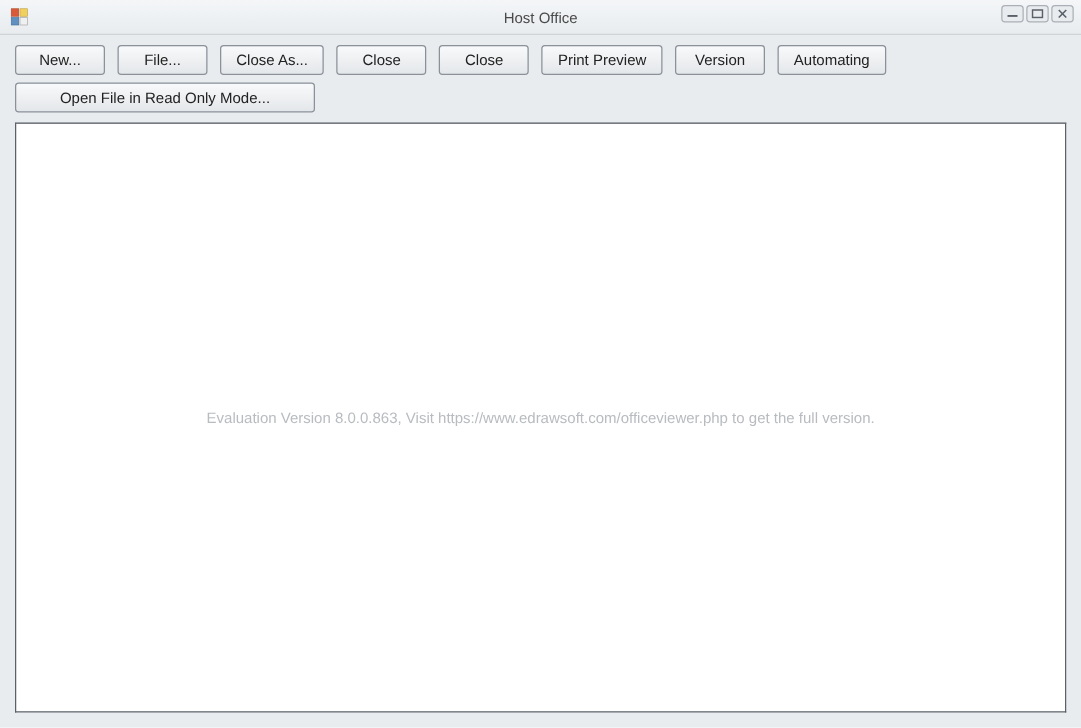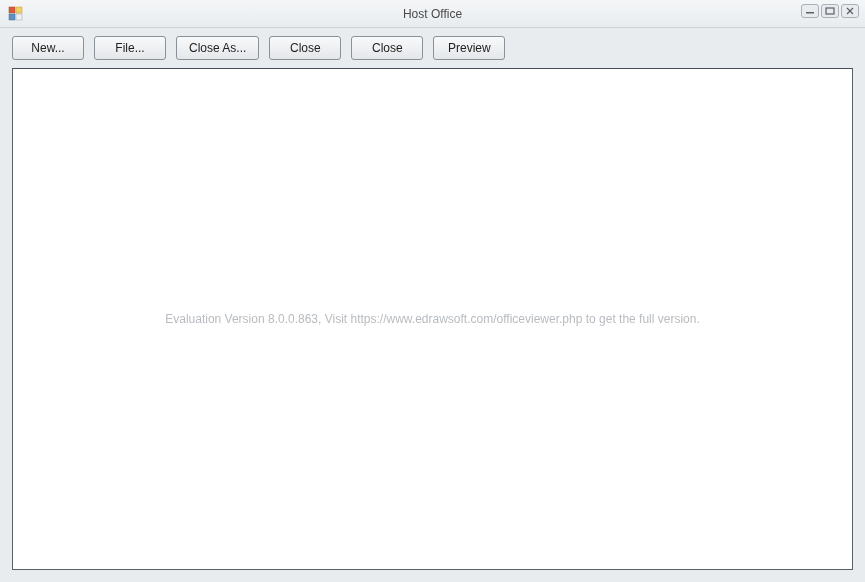--- a/index.html
+++ b/index.html
@@ -151,21 +151,24 @@
     </div>
   </div>
 
   <div class="content-area">
     <div class="toolbar">
       <button class="btn">New...</button>
       <button class="btn">File...</button>
       <button class="btn">Close As...</button>
       <button class="btn">Close</button>
       <button class="btn">Close</button>
-      <button class="btn">Preview</button>
+      <button class="btn">Print Preview</button>
+      <button class="btn">Version</button>
+      <button class="btn">Automating</button>
+      <button class="btn btn-wide">Open File in Read Only Mode...</button>
     </div>
 
     <div class="main-panel">
       <div class="watermark">Evaluation Version 8.0.0.863, Visit https://www.edrawsoft.com/officeviewer.php to get the full version.</div>
     </div>
   </div>
 
 </div>
 
 </body></html>

